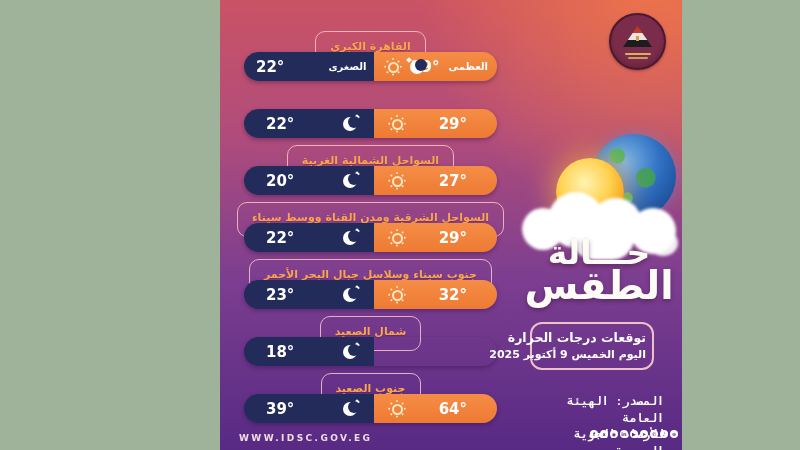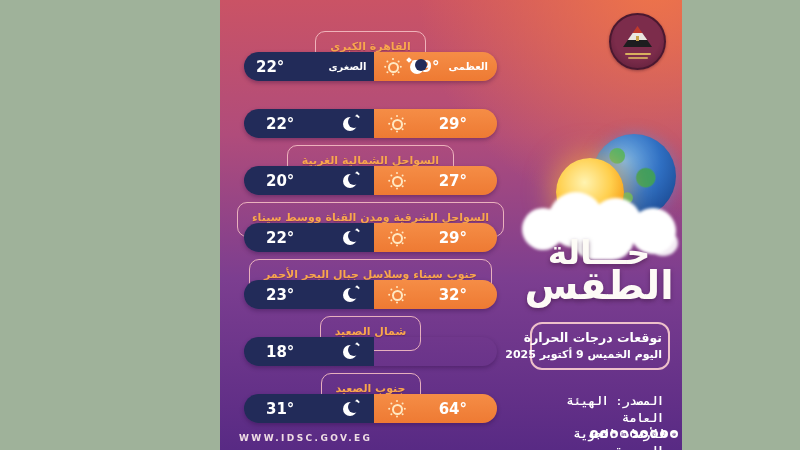--- a/index.html
+++ b/index.html
@@ -78,21 +78,21 @@
   .clouds .c4{left:110px;top:20px;width:46px;height:46px;}
   .clouds .c5{left:52px;top:28px;width:62px;height:44px;border-radius:24px;}
   .clouds .c6{left:128px;top:42px;width:30px;height:26px;opacity:.9;}
 
   .main-title{position:absolute;left:296px;top:236px;width:166px;text-align:center;
     color:#fdfbf6;font-weight:bold;line-height:33px;
     text-shadow:0 2px 4px rgba(60,20,60,.5);}
   .main-title .t1{font-size:33px;white-space:nowrap;}
   .main-title .t2{font-size:39px;white-space:nowrap;}
 
-  .date-box{position:absolute;left:310px;top:322px;width:140px;box-sizing:border-box;
+  .date-box{position:absolute;left:310px;top:322px;width:124px;box-sizing:border-box;
     border:2px solid rgba(244,200,205,.95);border-radius:12px;padding:6px 6px 7px 6px;
     text-align:center;color:#fff;}
   .date-box .d1{font-size:12.5px;font-weight:bold;white-space:nowrap;}
   .date-box .d2{font-size:11px;font-weight:bold;margin-top:3px;white-space:nowrap;}
 
   .source{position:absolute;right:4px;top:394px;width:150px;text-align:right;
     padding-right:14px;color:#fff;font-size:11.5px;font-weight:bold;line-height:1.45;
     box-sizing:border-box;font-family:Liberation Mono, monospace;}
 
   .social{position:absolute;left:370px;top:430px;display:flex;gap:2px;}
@@ -222,21 +222,21 @@
     </div>
 
     <div class="row" style="--i:6">
       <div class="label-wrap">
         <div class="region-box">
           <span class="region" dir="rtl">جنوب الصعيد</span>
         </div>
       </div>
       <div class="pill" dir="ltr">
         <div class="navy">
-          <span class="temp" dir="ltr">31°</span>
+          <span class="temp" dir="ltr">39°</span>
           <span class="moon">
               <i class="star"></i>
             </span>
         </div>
         <div class="orange">
           <span class="sun"></span>
           <span class="temp" dir="ltr">64°</span>
         </div>
       </div>
     </div>

